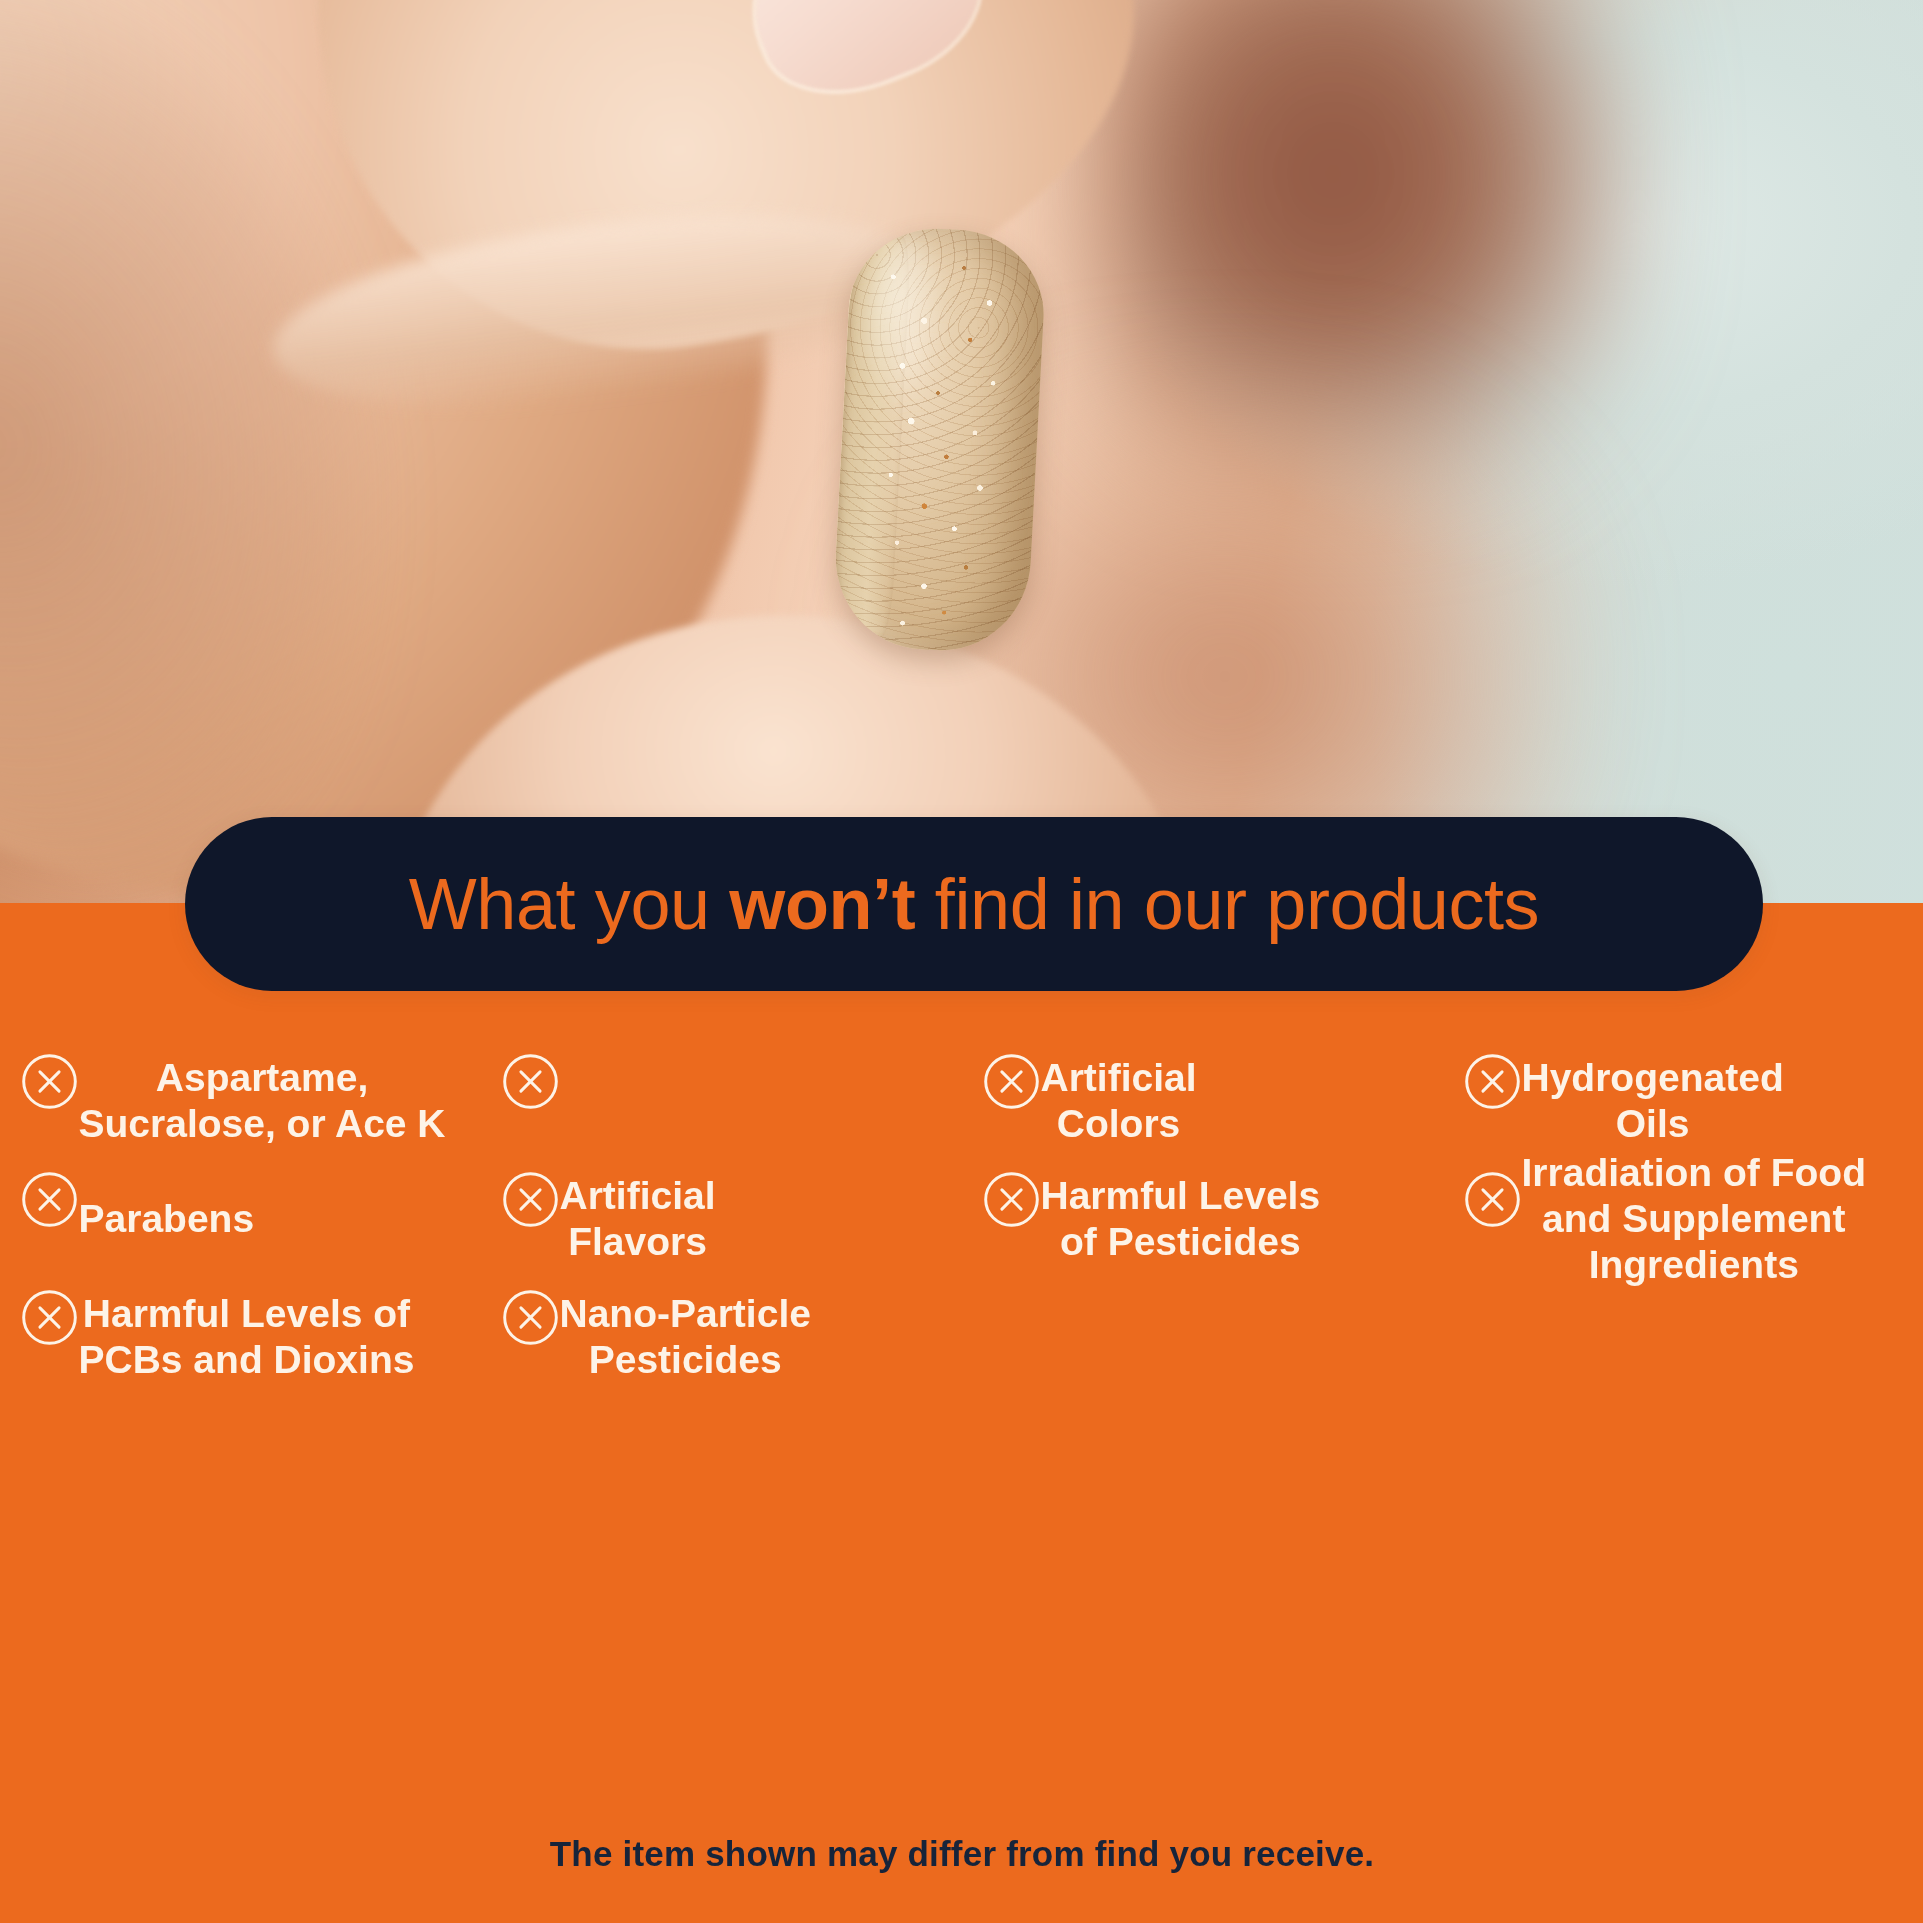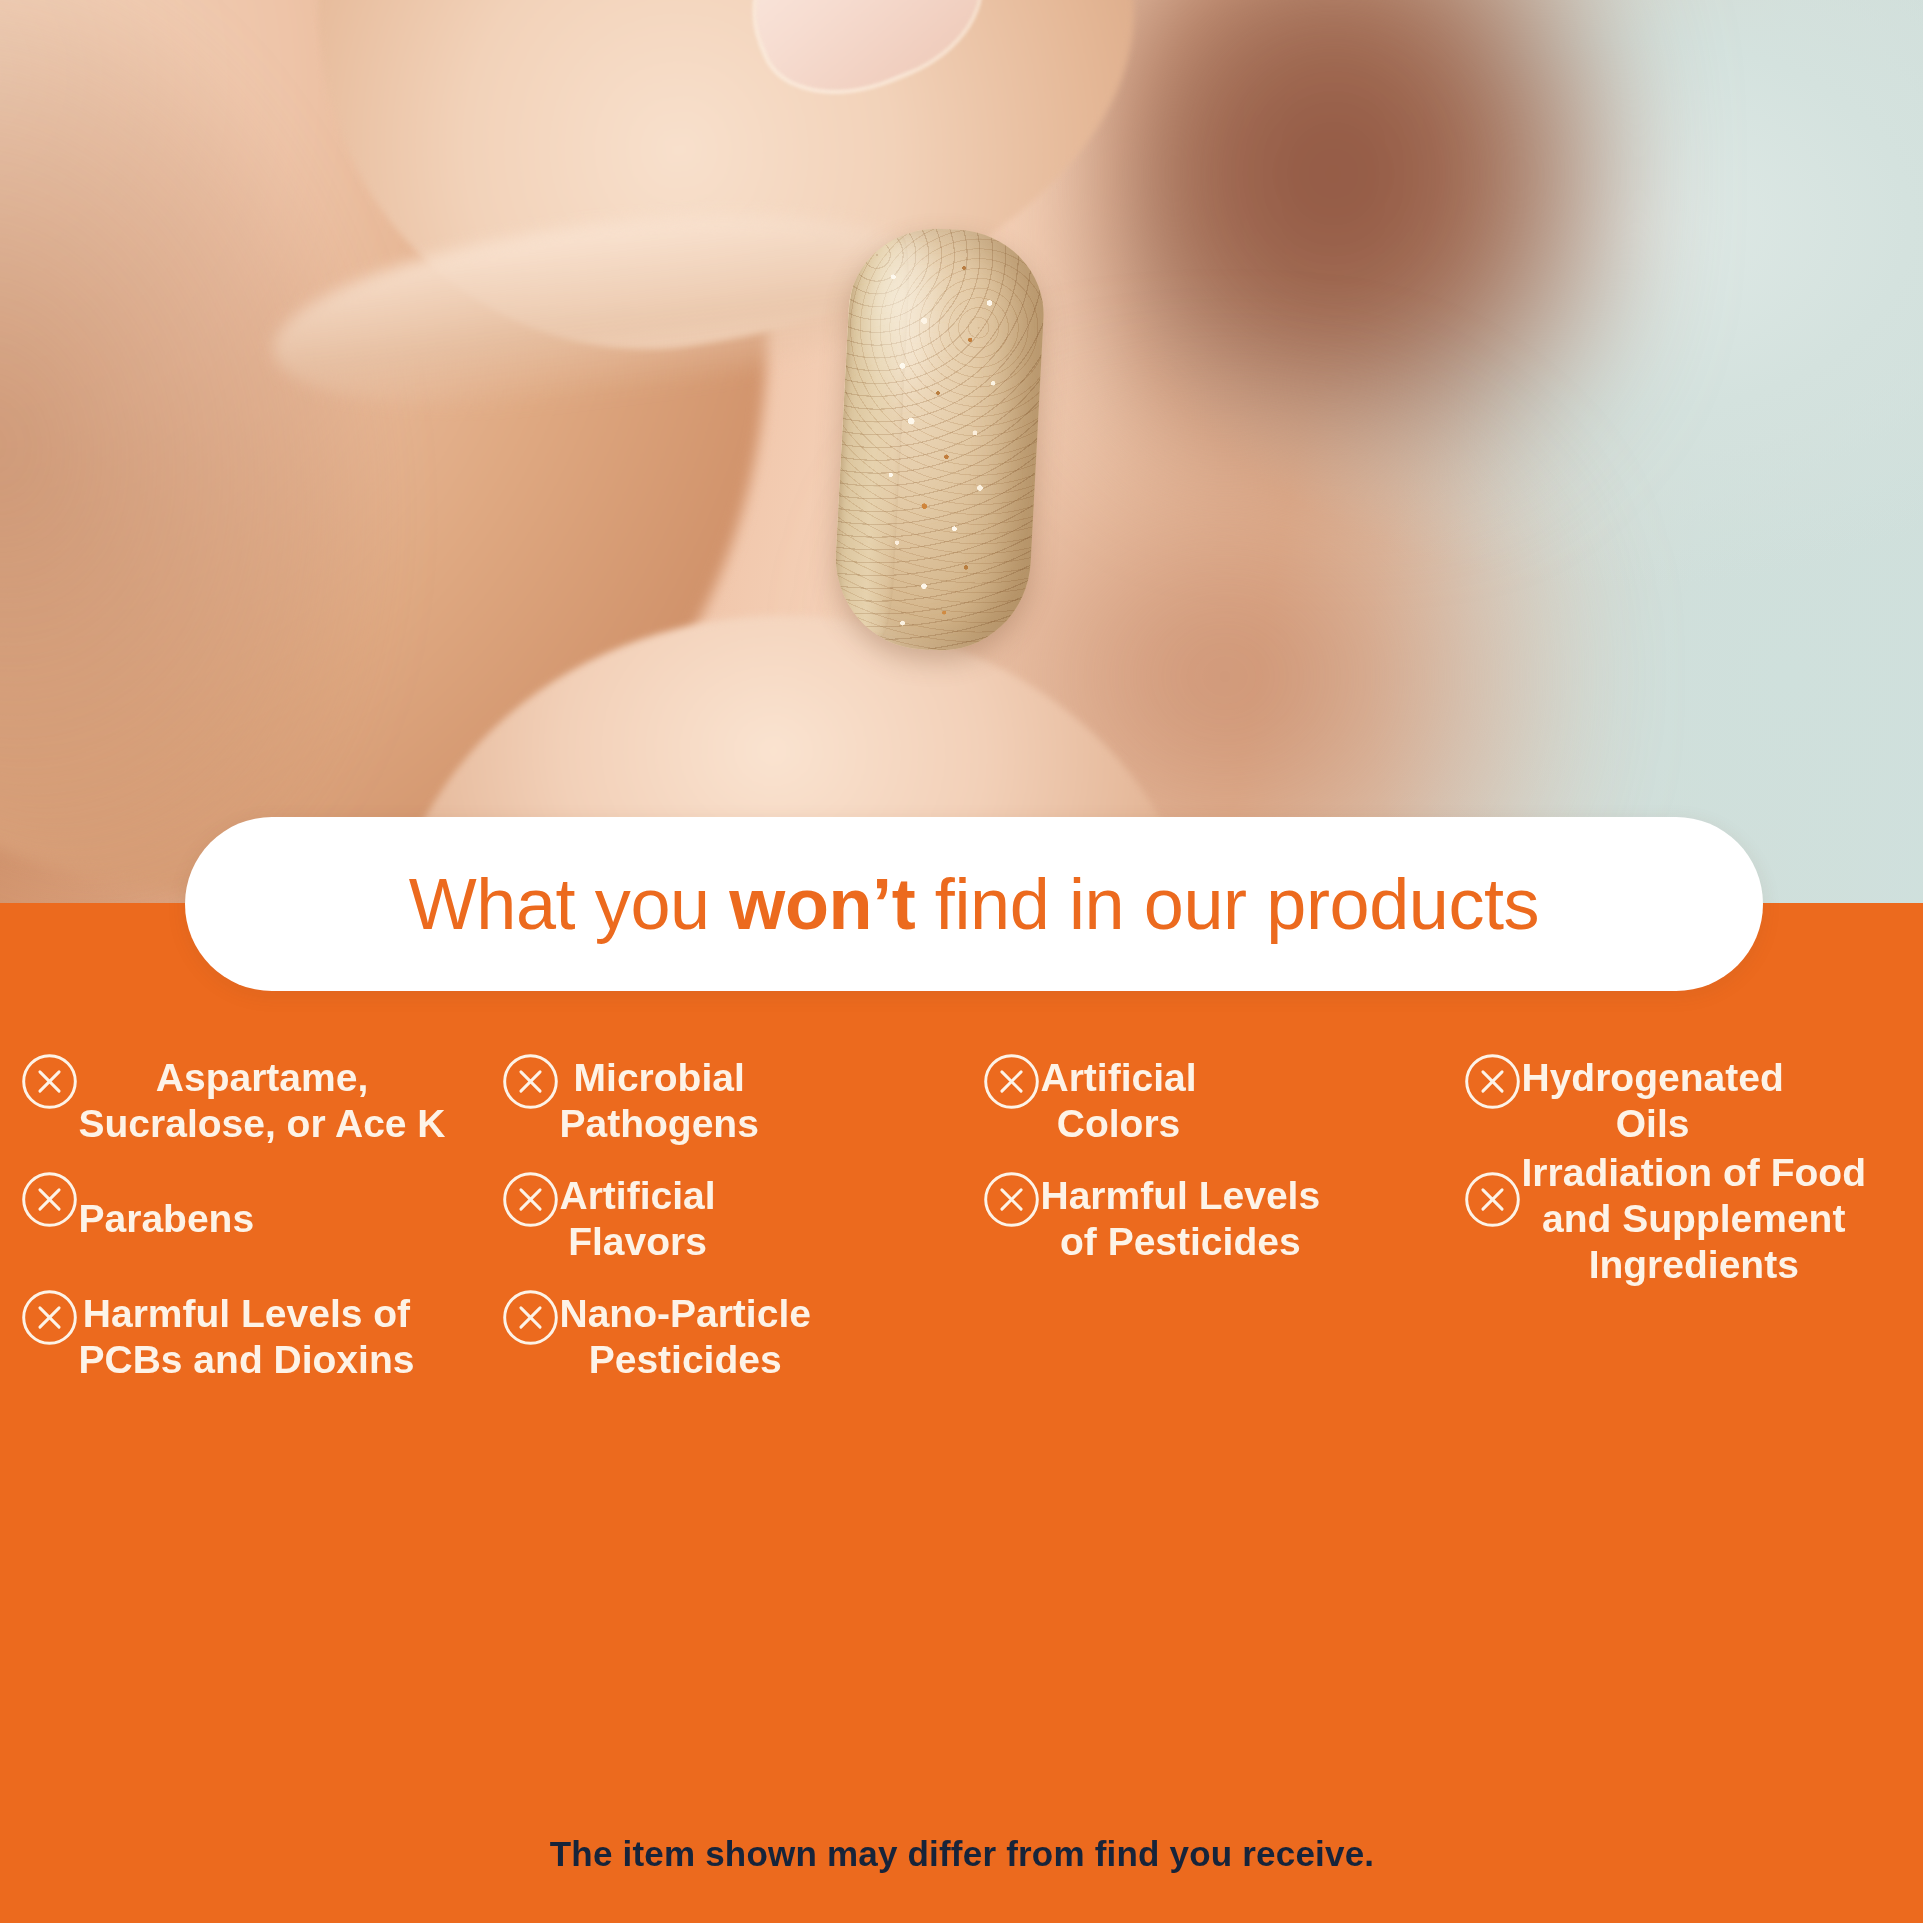--- a/index.html
+++ b/index.html
@@ -192,21 +192,21 @@
     left:0; top:903px;
     width:1924px; height:1021px;
     background:#EC6A1E;
   }
 
   
   .title-pill {
     position:absolute;
     left:185px; top:817px;
     width:1578px; height:174px;
-    background:#ffffff;
+    background:#0f172a;
     border-radius:87px;
     display:flex;
     align-items:center;
     justify-content:center;
     box-shadow:0 4.5px 19.5px rgba(120,70,40,0.10);
   }
   .title-text {
     color:#EC6A1E;
     font-size:72px;
     font-weight:500;
@@ -298,22 +298,20 @@
           <path d="M13.5 13.5 L26.5 26.5 M26.5 13.5 L13.5 26.5" stroke="#FDF3E7" stroke-width="2" stroke-linecap="round"></path>
         </svg>
       <div class="cell-label">Aspartame,
 Sucralose, or Ace K</div>
     </div>
     <div class="cell">
       <svg class="x-icon" viewBox="0 0 40 40">
           <circle cx="20" cy="20" r="17.5" fill="none" stroke="#FDF3E7" stroke-width="2"></circle>
           <path d="M13.5 13.5 L26.5 26.5 M26.5 13.5 L13.5 26.5" stroke="#FDF3E7" stroke-width="2" stroke-linecap="round"></path>
         </svg>
-      <div class="cell-label">Microbial
-Pathogens</div>
     </div>
     <div class="cell">
       <svg class="x-icon" viewBox="0 0 40 40">
           <circle cx="20" cy="20" r="17.5" fill="none" stroke="#FDF3E7" stroke-width="2"></circle>
           <path d="M13.5 13.5 L26.5 26.5 M26.5 13.5 L13.5 26.5" stroke="#FDF3E7" stroke-width="2" stroke-linecap="round"></path>
         </svg>
       <div class="cell-label">Artificial
 Colors</div>
     </div>
 

